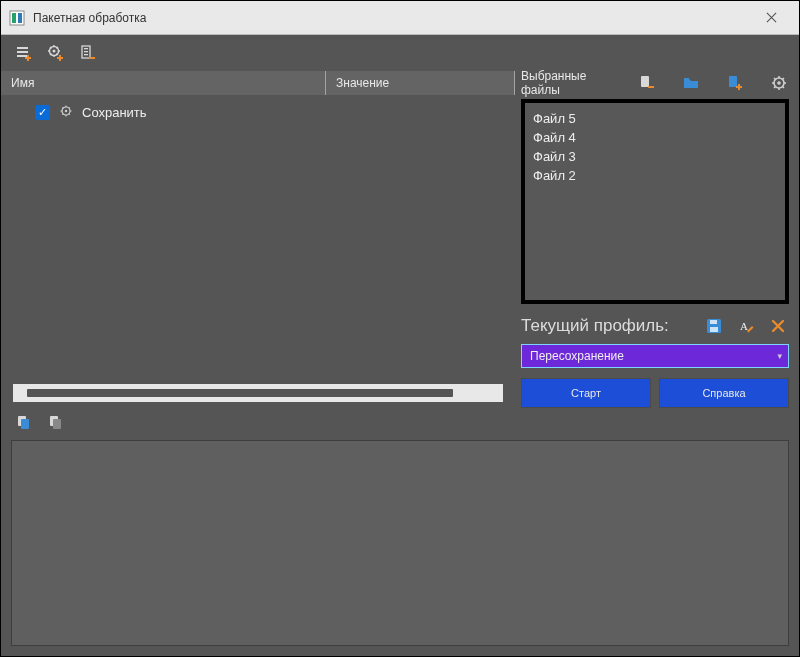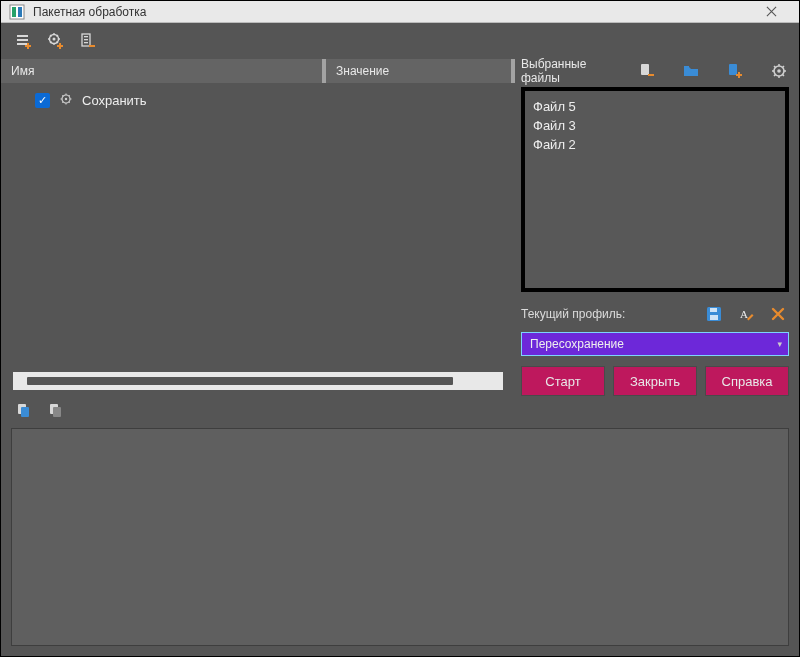--- a/index.html
+++ b/index.html
@@ -8,21 +8,21 @@
     font-family: "Segoe UI", Tahoma, sans-serif;
     font-size: 12px;
     background: #555555;
     color: #dcdcdc;
     border: 1px solid #000;
     display: flex;
     flex-direction: column;
   }
   
   .titlebar {
-    height: 22px;
+    height: 34px;
     background: #e9e9e9;
     display: flex;
     align-items: center;
     padding: 0 8px;
     color: #333;
     border-bottom: 1px solid #bbb;
   }
   .titlebar .app-icon {
     width: 16px; height: 16px;
     margin-right: 8px;
@@ -72,21 +72,21 @@
   .tbl-header {
     display: flex;
     height: 24px;
     background: #646464;
     color: #e8e8e8;
     font-size: 12px;
   }
   .th {
     display: flex; align-items: center;
     padding: 0 10px;
-    border-right: 4px solid #a3a3a3;
+    border-right: 1px solid #a3a3a3;
   }
   .th-name { width: 325px; }
   .th-value { flex: 1; }
 
   
   .tree {
     flex: 1;
     background: #555;
     padding: 6px 0;
     overflow: hidden;
@@ -156,21 +156,21 @@
     cursor: default;
   }
 
   .profile-row {
     height: 24px;
     display: flex;
     align-items: center;
     gap: 10px;
     margin-top: 10px;
   }
-  .profile-row .label { flex: 1; font-size: 12px; }
+  .profile-row .label { flex: 1; font-size: 17px; }
   .profile-row .tool-btn svg { width: 16px; height: 16px; }
 
   .combo {
     height: 24px;
     border: 1px solid #7dd3fc;
     background: #6d28d9;
     display: flex;
     align-items: center;
     padding: 0 8px;
     margin-top: 6px;
@@ -185,24 +185,24 @@
 
   .btn-row {
     display: flex;
     gap: 8px;
     margin-top: 10px;
   }
   .btn {
     flex: 1;
     height: 30px;
     border: 1px solid #4a4a4a;
-    background: #be185d;
+    background: #1d4ed8;
     display: flex; align-items: center; justify-content: center;
     color: #e8e8e8;
-    font-size: 13px;
+    font-size: 11px;
     cursor: pointer;
   }
 
   
   .bottom-mini-toolbar {
     height: 26px;
     display: flex;
     align-items: center;
     gap: 10px;
     padding: 0 12px;
@@ -314,20 +314,21 @@
       <span class="tool-btn">
         <svg viewBox="0 0 16 16">
             <circle cx="8" cy="8" r="5" fill="none" stroke="#cfcfcf" stroke-width="1.6"></circle>
             <circle cx="8" cy="8" r="1.8" fill="#cfcfcf"></circle>
             <path d="M8 1v2M8 13v2M1 8h2M13 8h2M3 3l1.4 1.4M11.6 11.6L13 13M13 3l-1.4 1.4M3 13l1.4-1.4" stroke="#cfcfcf" stroke-width="1.5"></path>
           </svg>
       </span>
     </div>
     <div class="file-list">
       <div class="file-item">Файл 5</div>
+      <div class="file-item">Файл 4</div>
       <div class="file-item">Файл 3</div>
       <div class="file-item">Файл 2</div>
     </div>
 
     <div class="profile-row">
       <span class="label">Текущий профиль:</span>
       <span class="tool-btn">
         <svg viewBox="0 0 16 16">
             <rect x="1" y="1" width="14" height="14" rx="1.5" fill="#3a8cd6"></rect>
             <rect x="4" y="2" width="7" height="4" fill="#cfe3f6"></rect>
@@ -347,21 +348,20 @@
       </span>
     </div>
 
     <div class="combo">
       <span>Пересохранение</span>
       <span class="caret">▾</span>
     </div>
 
     <div class="btn-row">
       <div class="btn">Старт</div>
-      <div class="btn">Закрыть</div>
       <div class="btn">Справка</div>
     </div>
   </div>
 </div>
 
 <div class="bottom-mini-toolbar">
   <span class="tool-btn">
     <svg viewBox="0 0 16 16">
         <rect x="2" y="1" width="8" height="10" rx="1" fill="#d8d8d8"></rect>
         <rect x="5" y="4" width="8" height="10" rx="1" fill="#3a8cd6"></rect>

